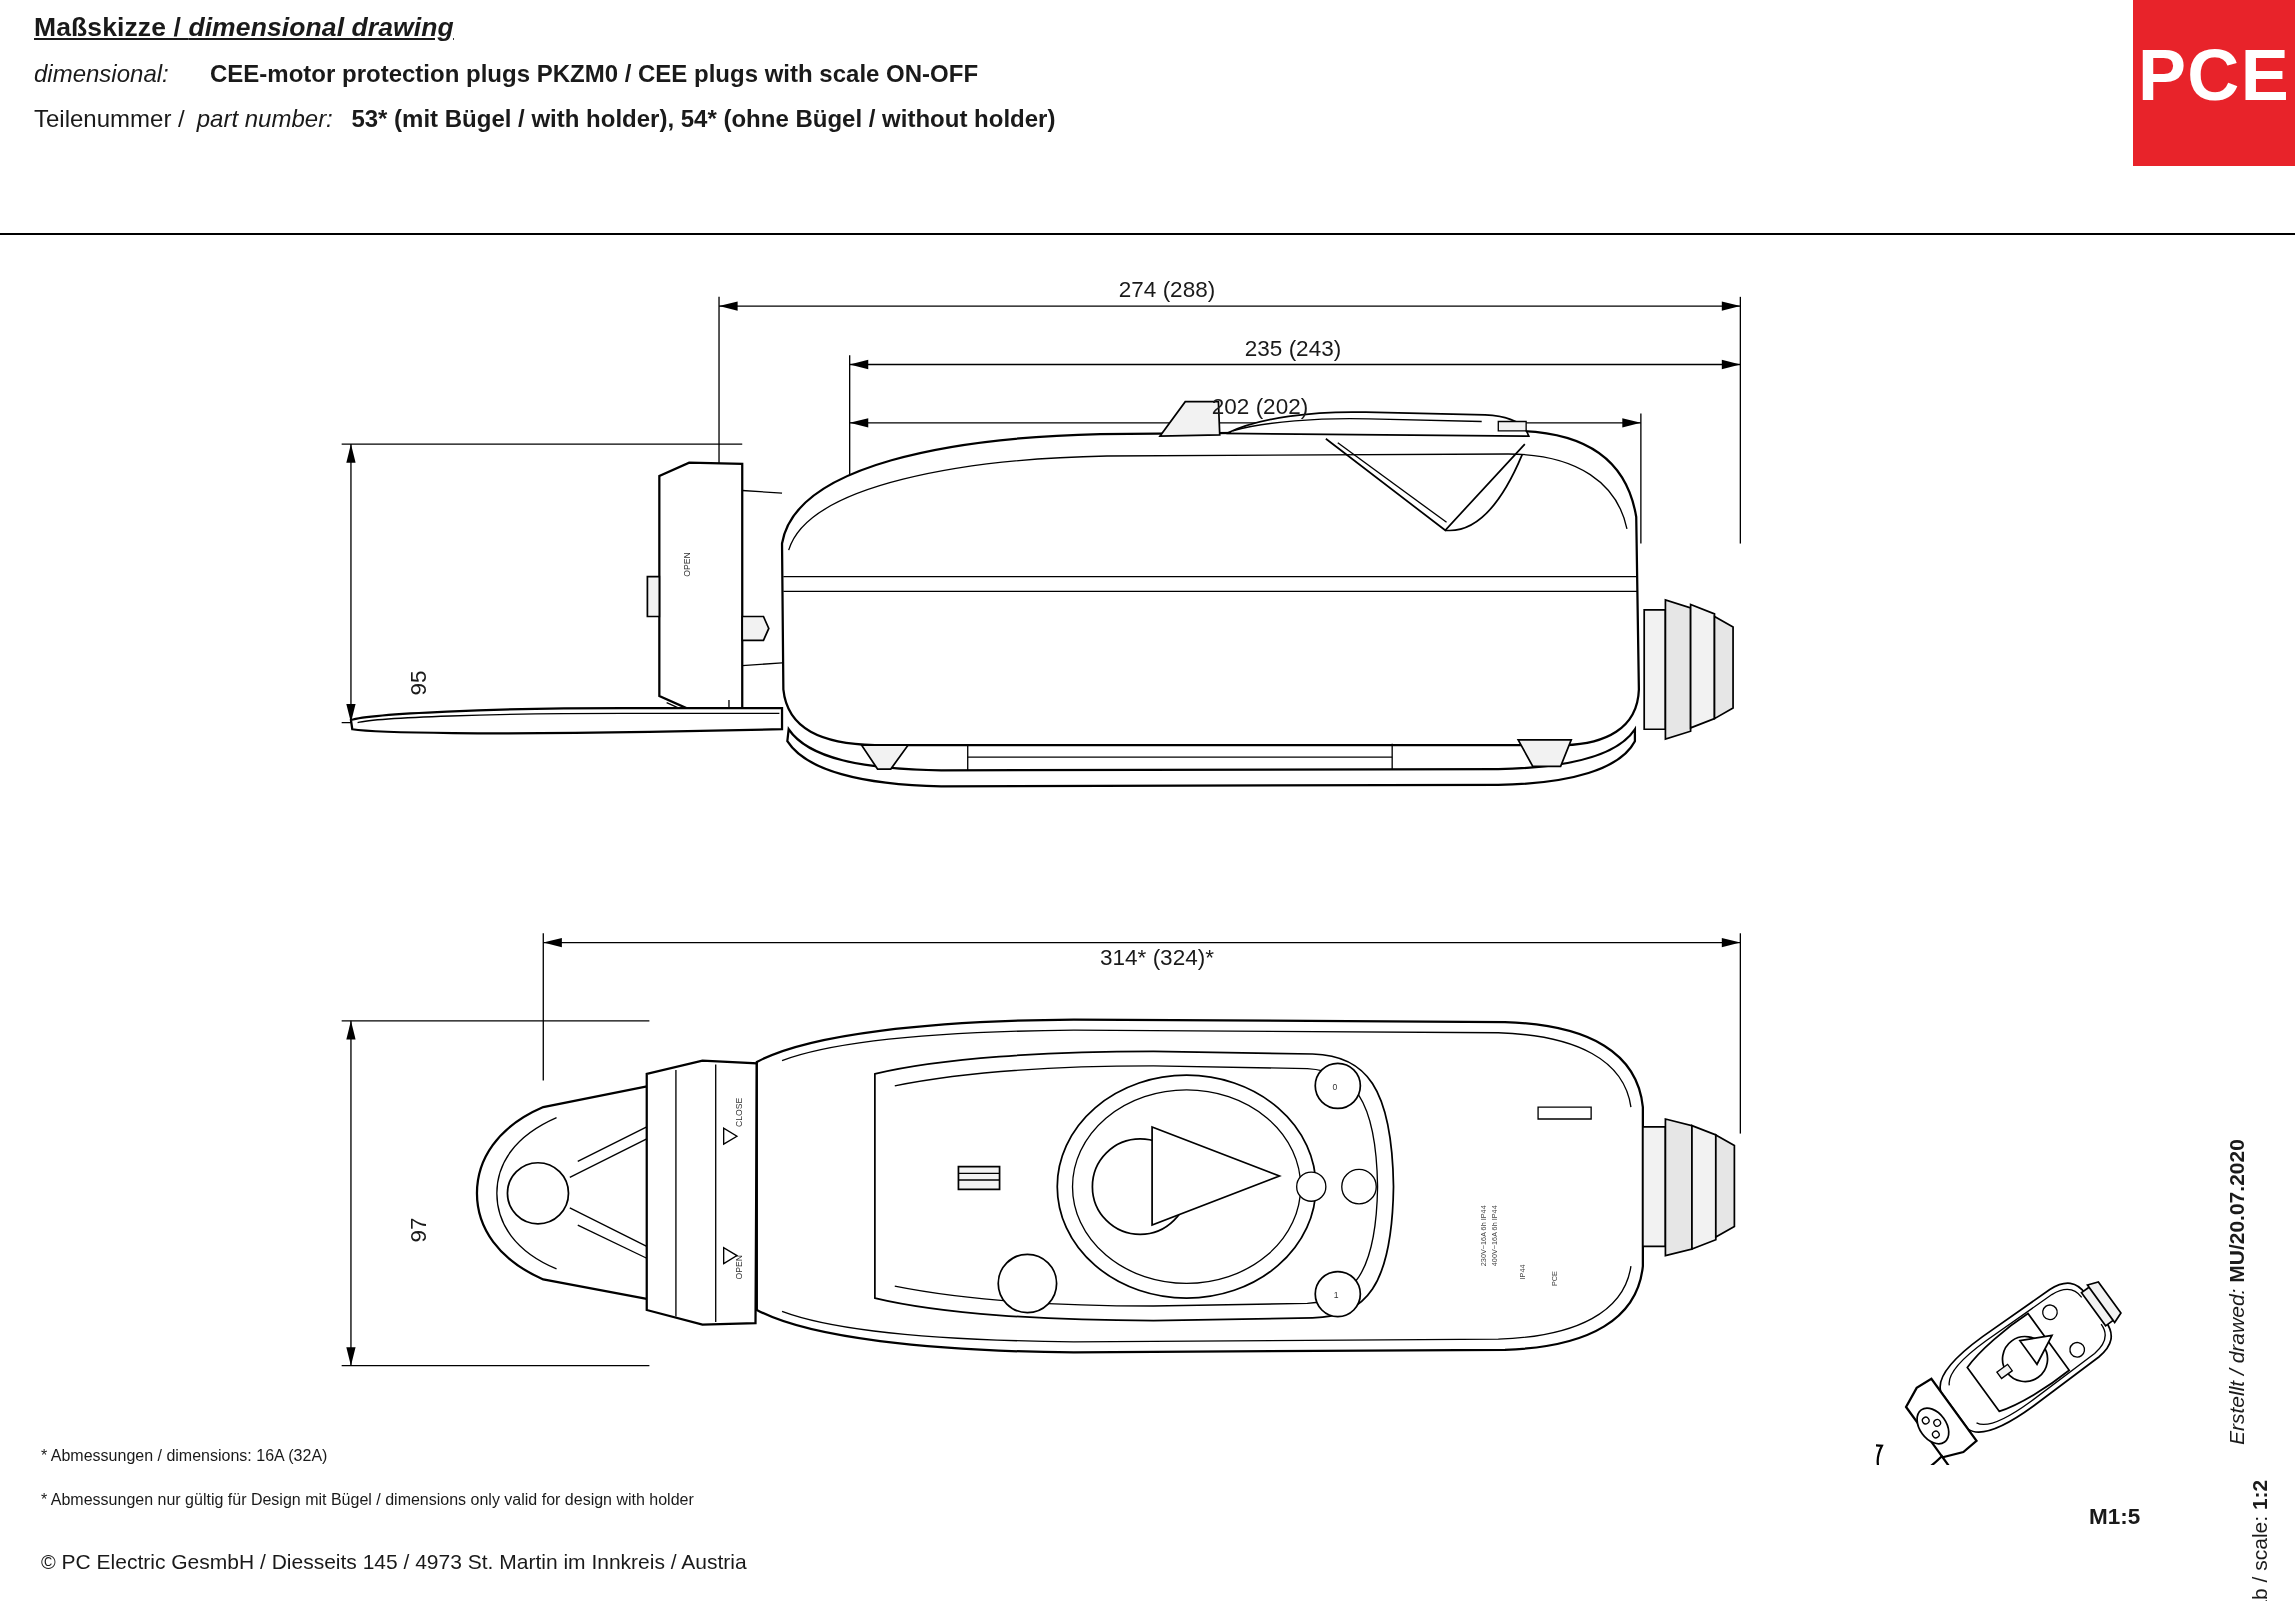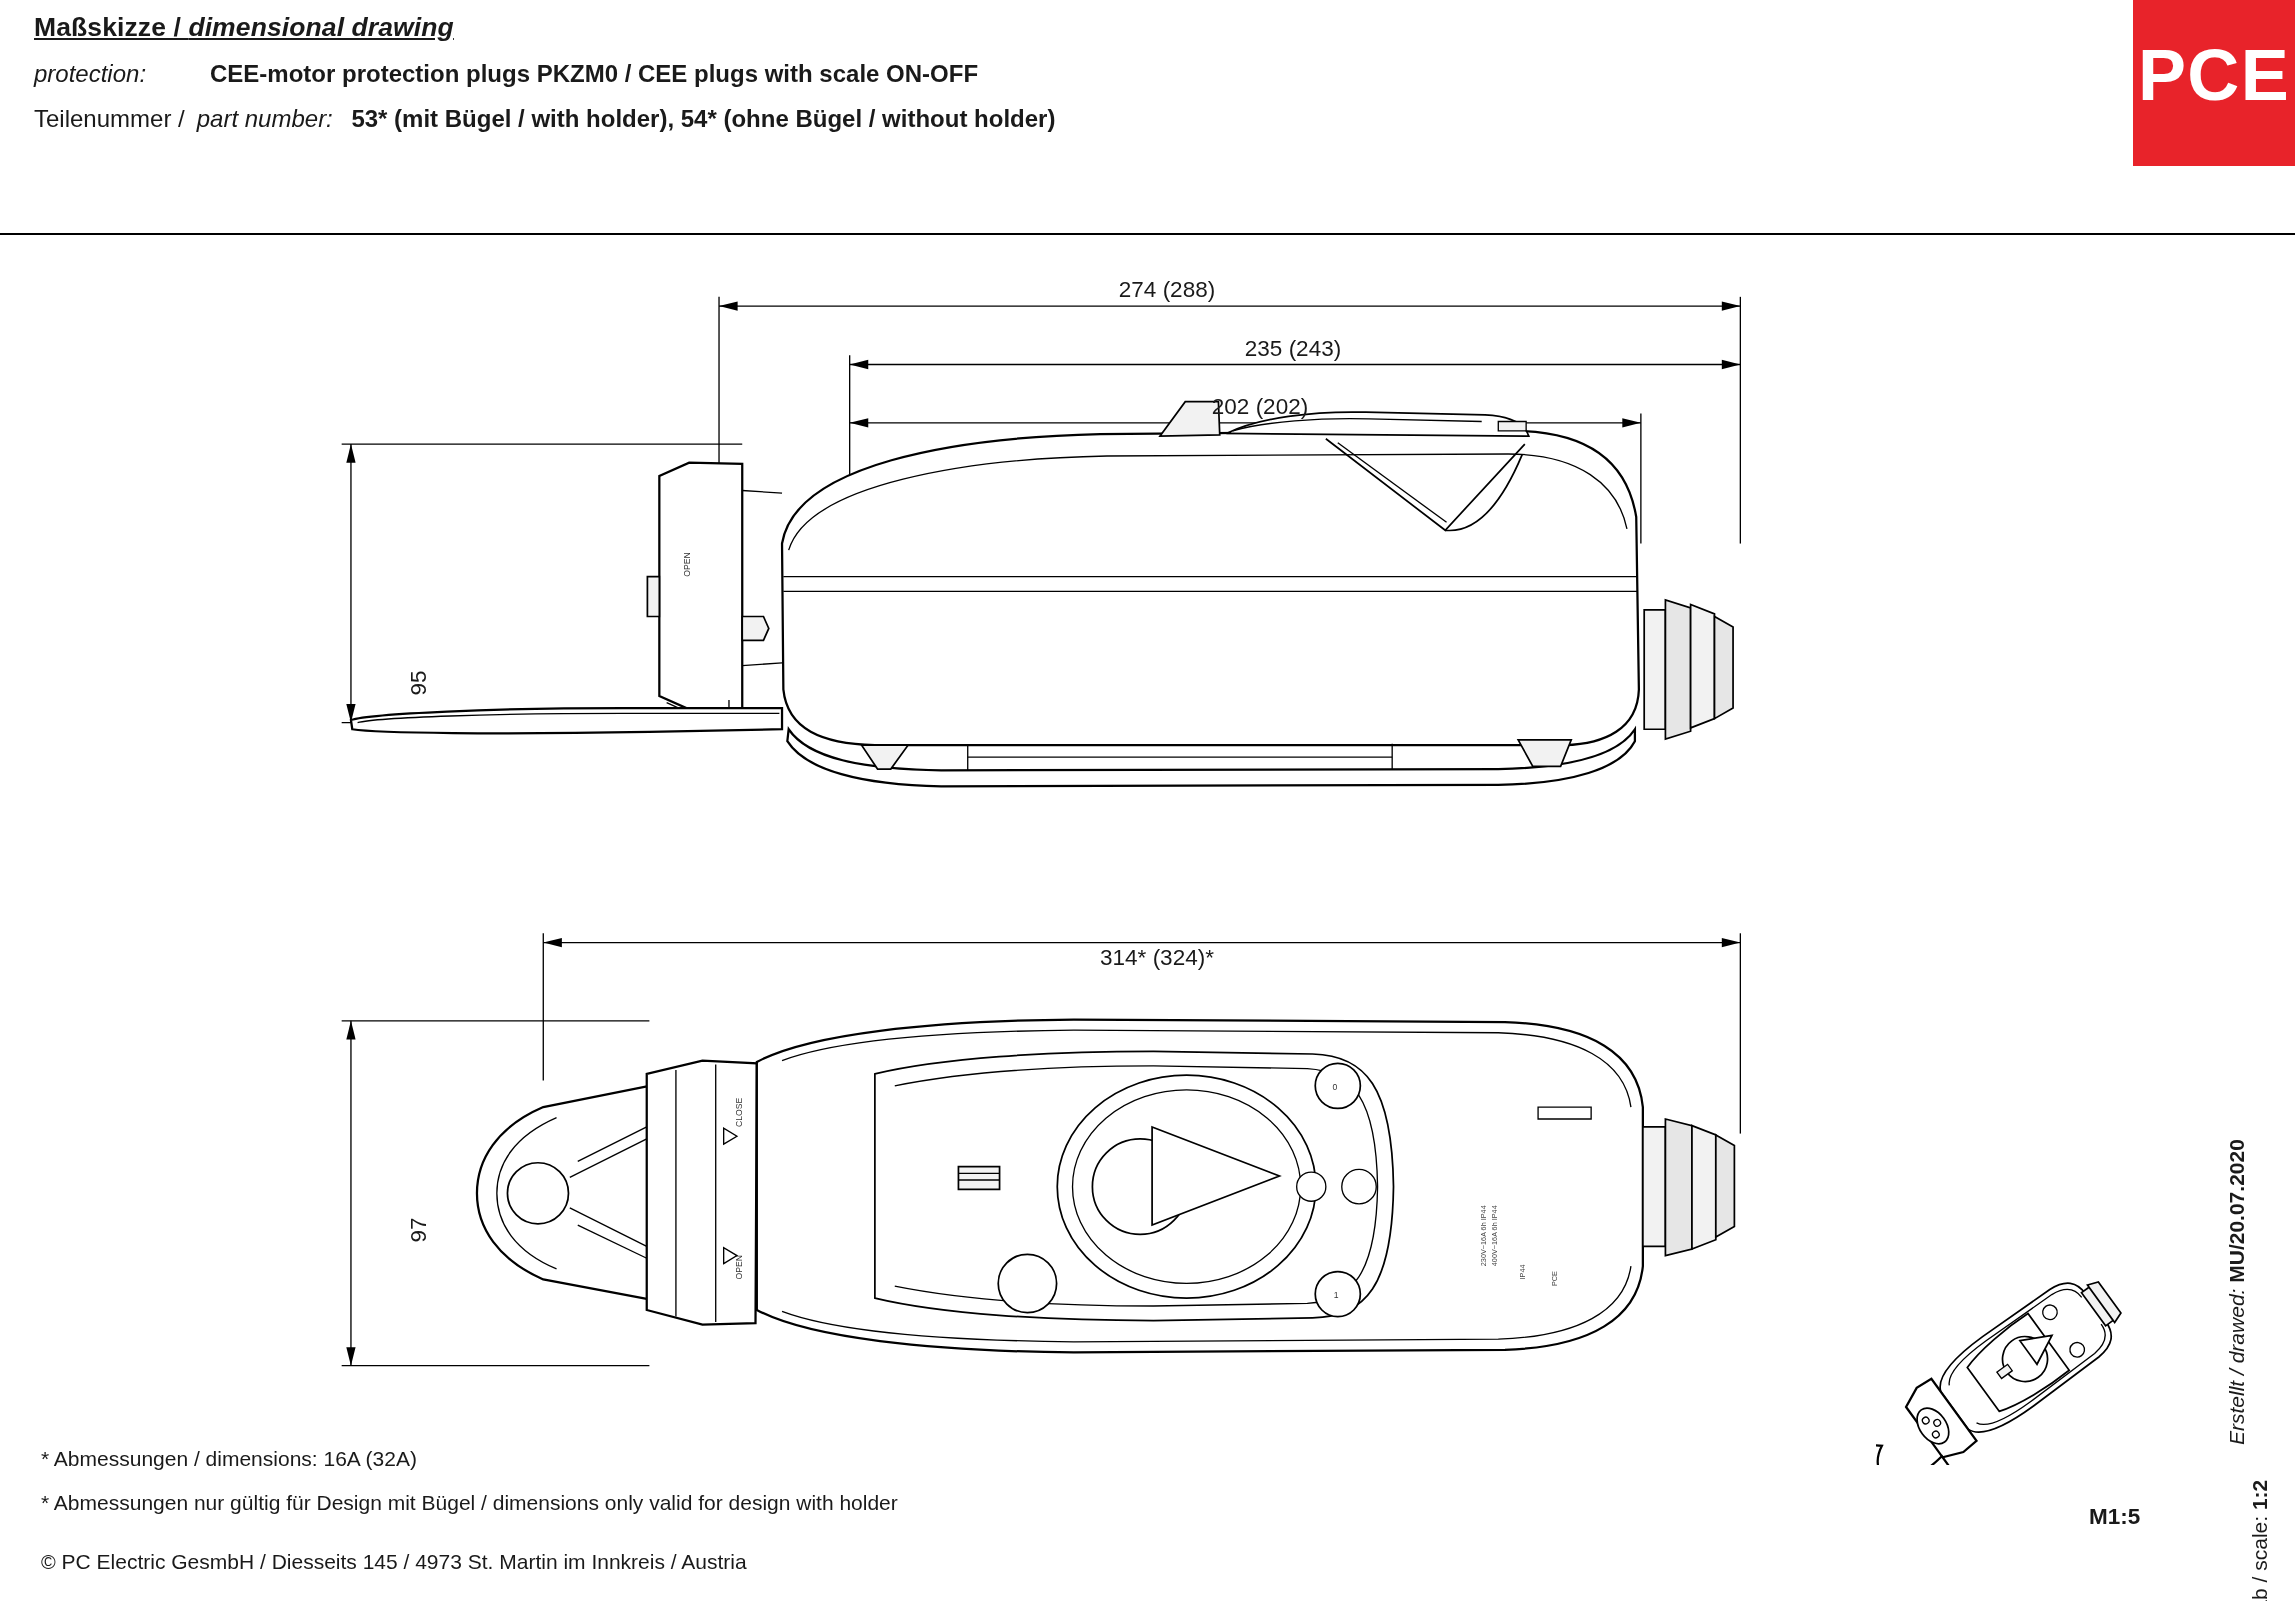--- a/index.html
+++ b/index.html
@@ -26,21 +26,21 @@
   
   .side{position:absolute;right:18.6px;top:981px;height:464px;width:30.5px;}
   .side-txt{position:absolute;transform-origin:left bottom;transform:rotate(-90deg);white-space:nowrap;font-size:21px;}
   .side-a{left:2.7px;bottom:0;}
   .side-b{left:26.5px;bottom:0;}
 
   
   .dim-txt{position:absolute;font-size:22.5px;white-space:nowrap;}
   .dim-txt.v{transform-origin:center;transform:rotate(-90deg);}
 
-  .foot{position:absolute;font-size:21px;white-space:nowrap;}
+  .foot{position:absolute;font-size:16px;white-space:nowrap;}
   .copy{position:absolute;left:41px;top:1550px;font-size:21px;white-space:nowrap;}
   .copy .c{font-size:20px;}
 
   .m15{position:absolute;left:2089px;top:1504px;font-size:22.5px;font-weight:bold;}
 
   svg{display:block;}
   .ln{stroke:#000;fill:none;}
   .thin{stroke-width:2;}
   .mid{stroke-width:2.6;}
   .thick{stroke-width:3.4;}
@@ -53,21 +53,21 @@
 </head>
 <body>
 
 <div class="sheet">
 
   <div class="hdr">
     <div class="hdr-title"><span class="reg">Maßskizze</span><span class="reg"> / </span><span>dimensional drawing</span></div>
 
 
     <div class="hdr-row">
-      <div class="hdr-lab it w2">protection:</div>
+      <div class="hdr-lab it w2">dimensional:</div>
       <div class="hdr-val">CEE-motor protection plugs PKZM0 / CEE plugs with scale ON-OFF</div>
     </div>
 
     <div class="hdr-row">
       <div class="hdr-lab w3">Teilenummer / </div>
       <div class="hdr-lab it" style="margin-right:18.6px">part number:</div>
       <div class="hdr-val">53* (mit Bügel / with holder), 54* (ohne Bügel / without holder)</div>
     </div>
   </div>
 

